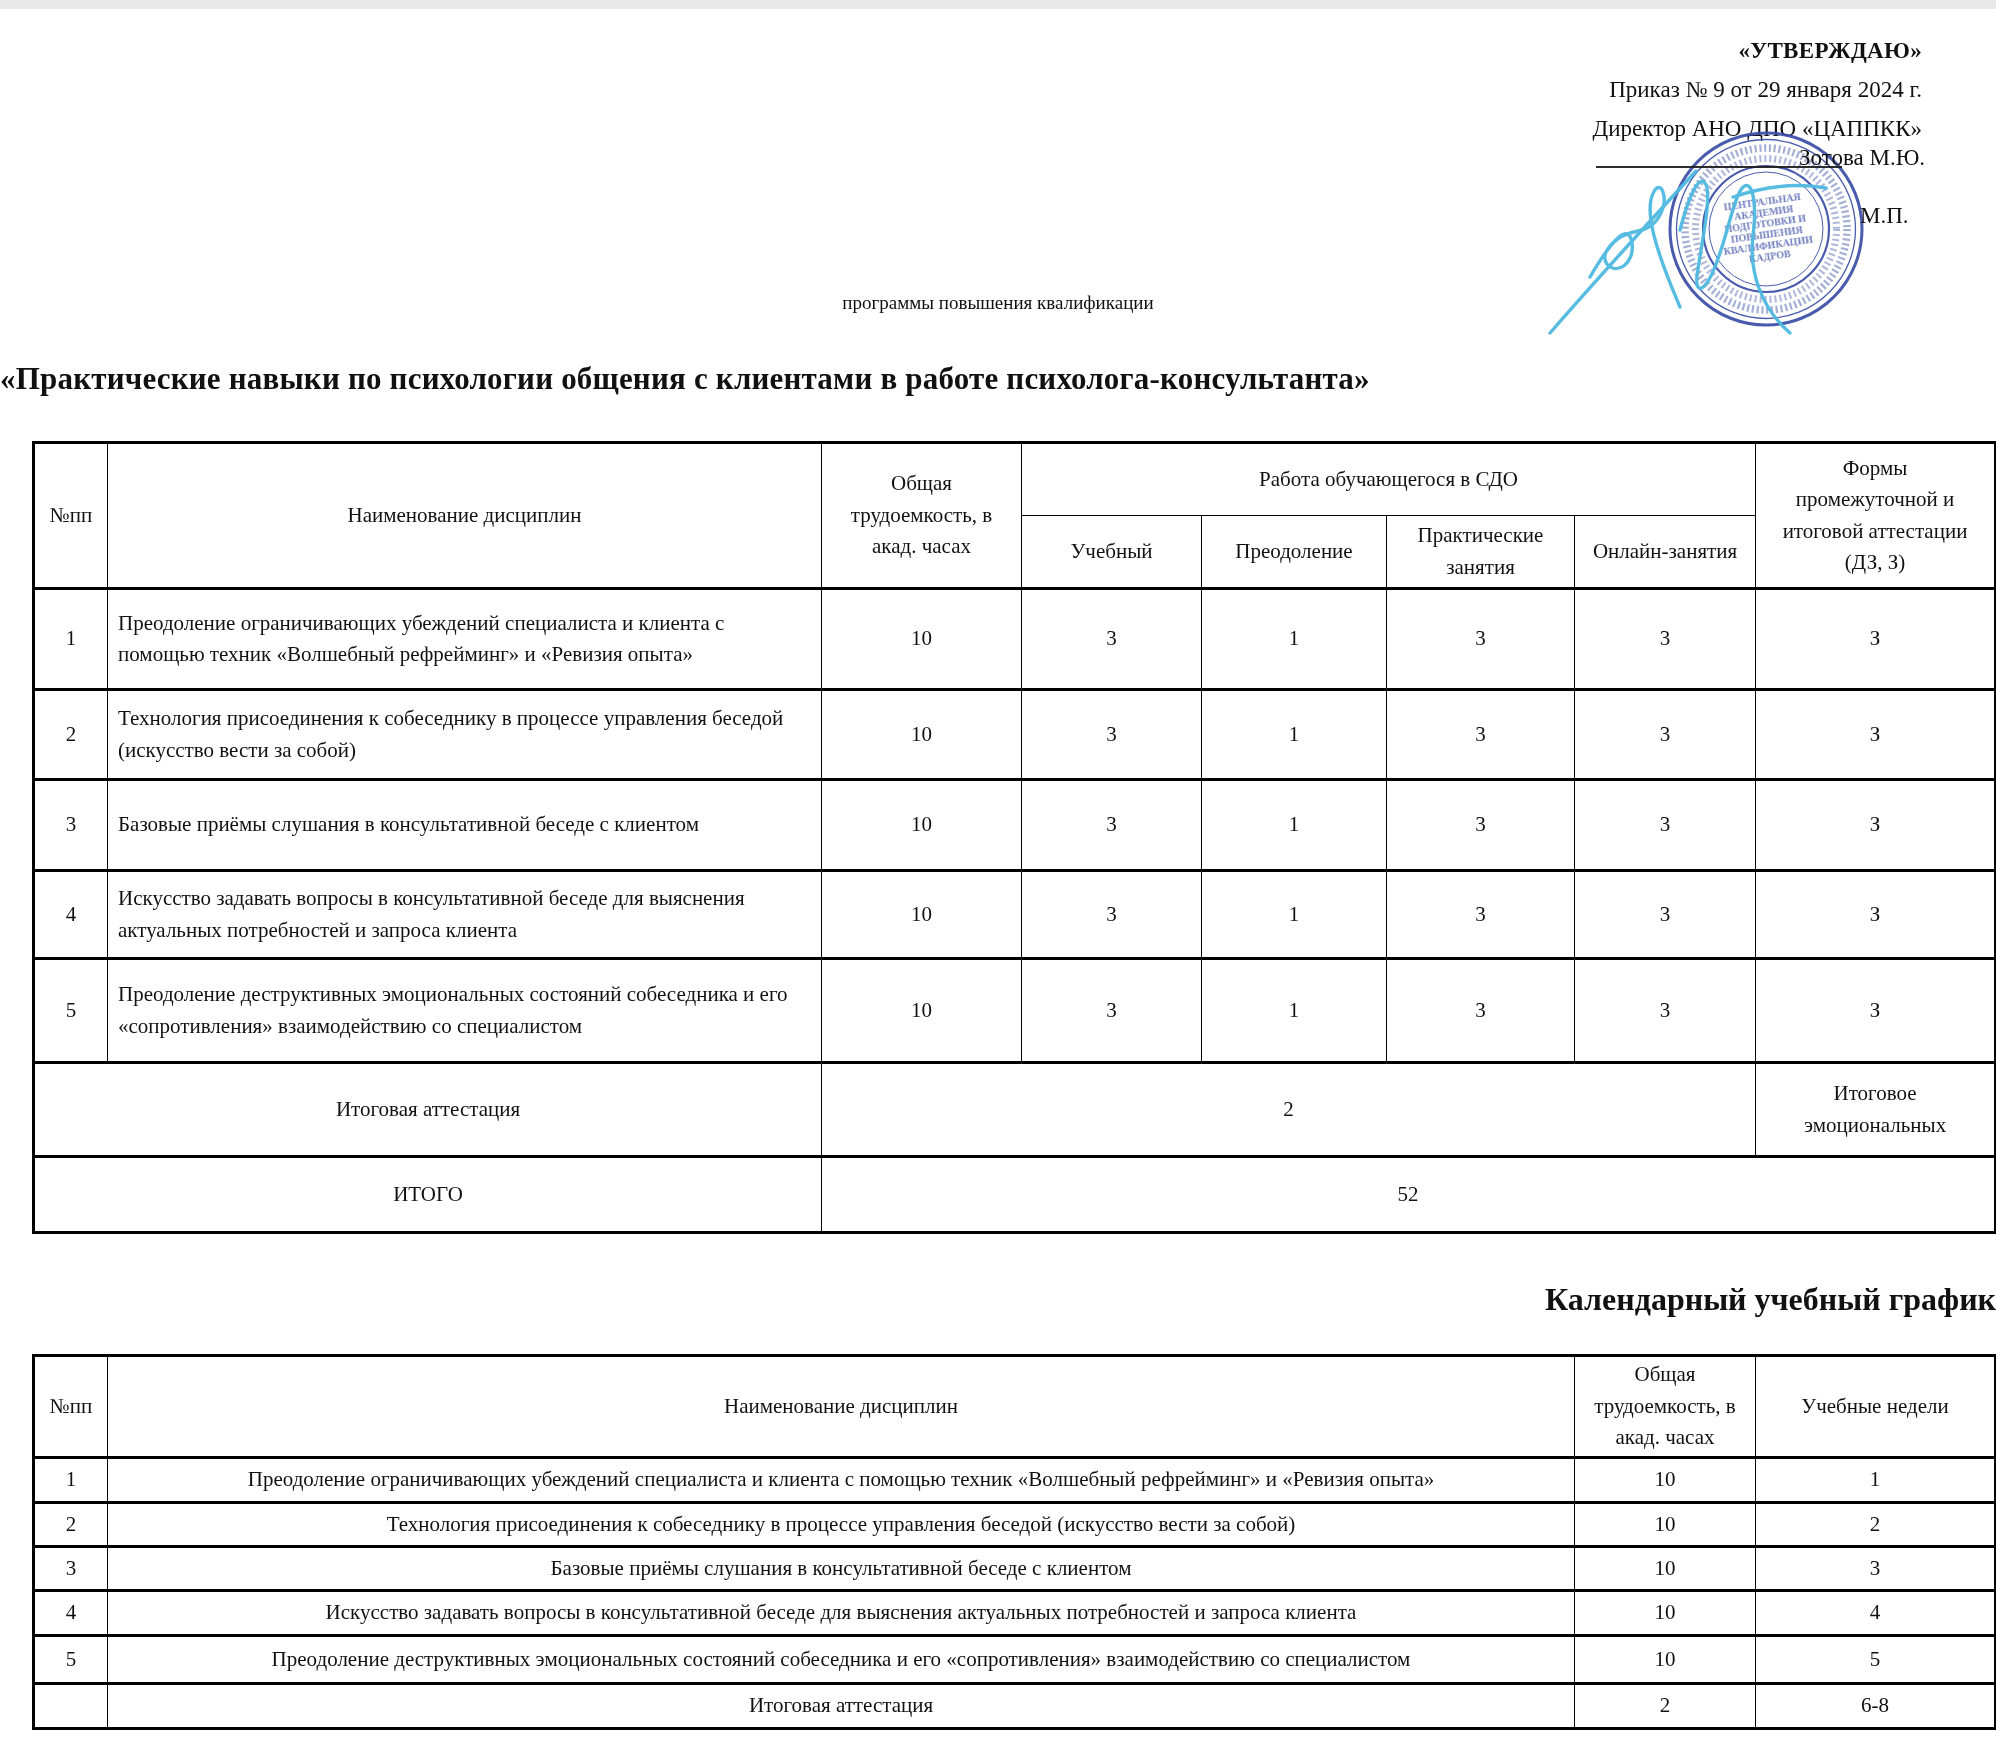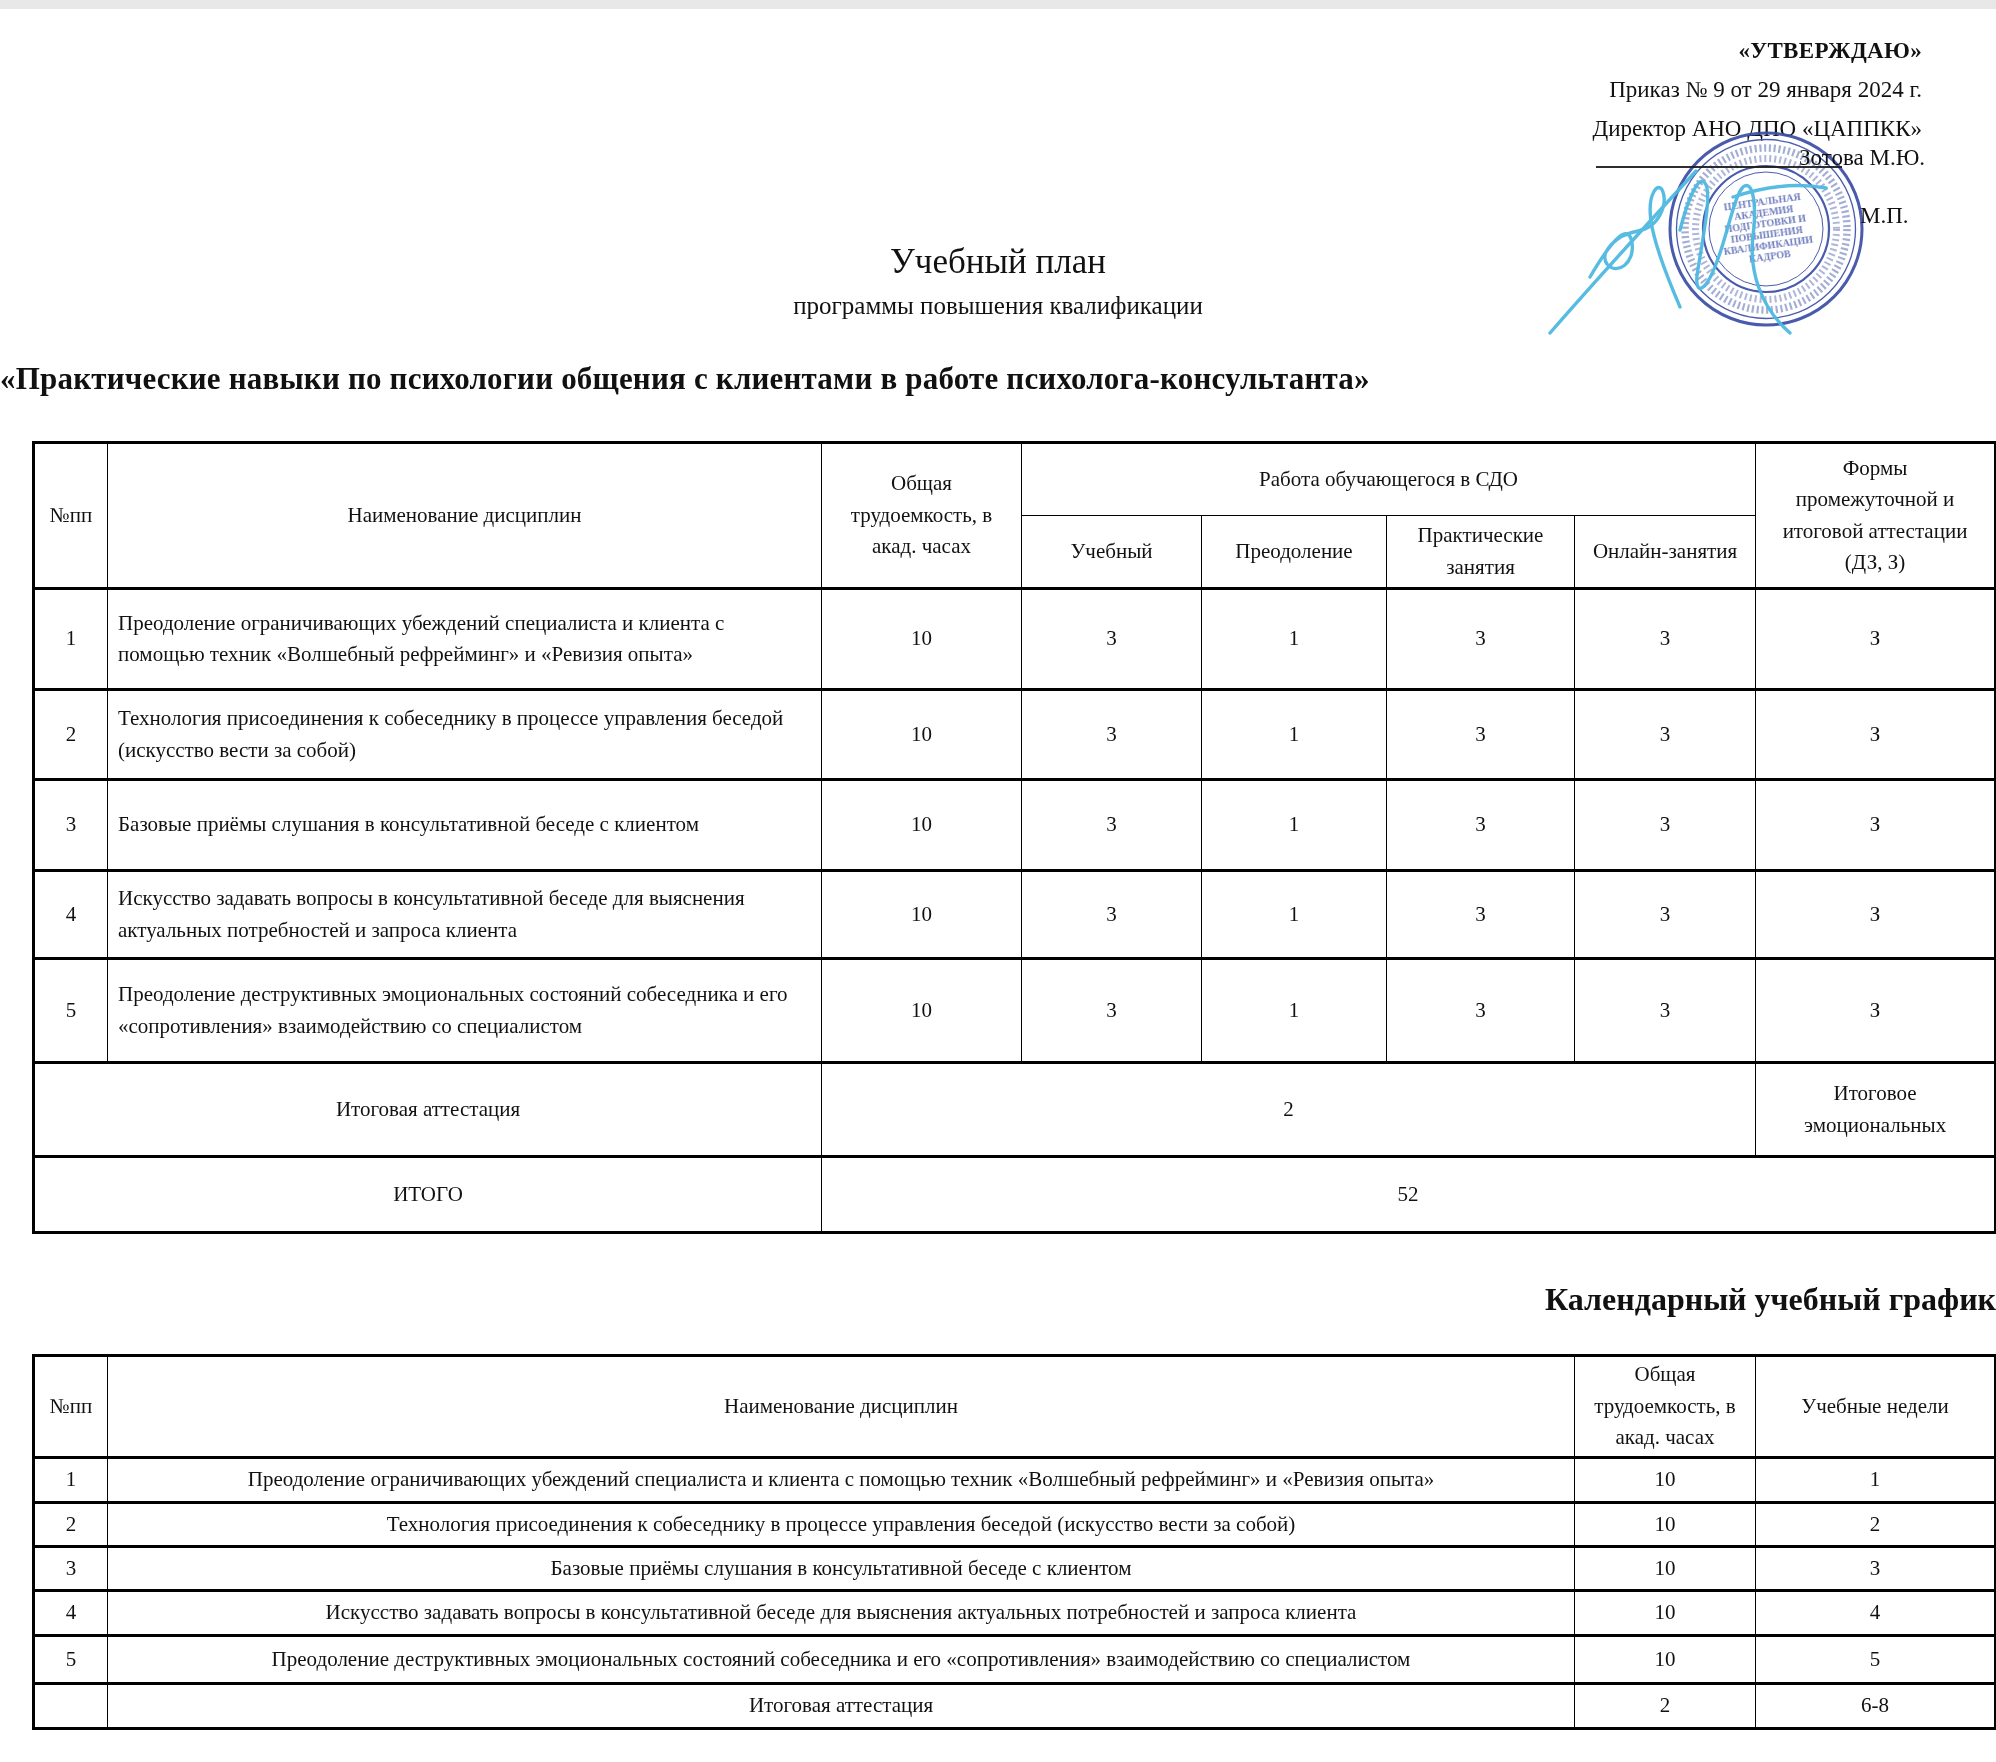--- a/index.html
+++ b/index.html
@@ -12,21 +12,21 @@
   
   .approval { position:absolute; top:22px; right:74px; text-align:right; font-size:23px; line-height:39px; }
   .approval .approve { font-weight:bold; letter-spacing:.3px; }
   .sig-line { position:absolute; left:1596px; top:157px; width:246px; border-top:2px solid #1c1c1c; opacity:.92; z-index:4; }
   .signer   { position:absolute; left:1799px; top:136px; font-size:23px; z-index:5; }
   .mp       { position:absolute; left:1860px; top:194px; font-size:23px; z-index:5; }
   .stamp    { position:absolute; left:1664px; top:118px; width:204px; height:204px; z-index:2; opacity:.92; }
   .signature{ position:absolute; left:1528px; top:126px; width:330px; height:215px; z-index:6; }
   
   .doc-title    { position:absolute; top:233px; left:0; width:100%; text-align:center; font-size:35px; }
-  .doc-subtitle { position:absolute; top:283px; left:0; width:100%; text-align:center; font-size:25px; }
+  .doc-subtitle { position:absolute; top:283px; left:0; width:100%; text-align:center; font-size:19px; }
   .program-title{ position:absolute; top:352px; left:0; width:100%; text-align:left; font-size:31px; font-weight:bold; letter-spacing:.2px; }
   .schedule-title{ position:absolute; top:1272px; left:0; width:100%; text-align:right; font-size:32px; font-weight:bold; }
   
   table { border-collapse:collapse; table-layout:fixed; }
   .doc-table { position:absolute; left:32px; border:3px solid #000; }
   .t1 { top:432px;  width:1962px; }
   .t2 { top:1345px; width:1962px; }
   .doc-table th, .doc-table td {
     border:1.5px solid #000; font-weight:normal; text-align:center; vertical-align:middle;
     font-size:21px; line-height:1.5; padding:2px 8px; overflow:hidden;
@@ -75,21 +75,20 @@
     <g stroke="#4fb9e0" stroke-width="3.4" fill="none" stroke-linecap="round" opacity="0.95">
       <path d="M 22,198 C 62,152 122,86 168,36"></path>
       <path d="M 62,142 C 86,101 101,88 104,108 C 107,128 89,141 79,129 C 71,118 87,100 110,96 C 132,92 139,69 135,57 C 131,45 119,58 123,86 C 127,114 143,151 152,172"></path>
       <path d="M 152,95 C 161,60 171,40 177,48 C 185,58 173,111 169,141 C 167,159 177,161 191,121 C 201,92 207,60 215,52 C 225,44 229,70 225,101 C 221,135 232,172 262,198"></path>
       <path d="M 205,62 C 235,52 266,47 298,53"></path>
     </g>
   </svg>
   <div class="signer">Зотова М.Ю.</div>
   <div class="mp">М.П.</div>
 
-  <div class="doc-title">Учебный план</div>
   <div class="doc-subtitle">программы повышения квалификации</div>
   <div class="program-title">«Практические навыки по психологии общения с клиентами в работе психолога-консультанта»</div>
 
   <table class="doc-table t1">
     <colgroup>
       <col style="width:74px">
         <col style="width:714px">
         <col style="width:200px">
         <col style="width:180px">
       <col style="width:185px">

